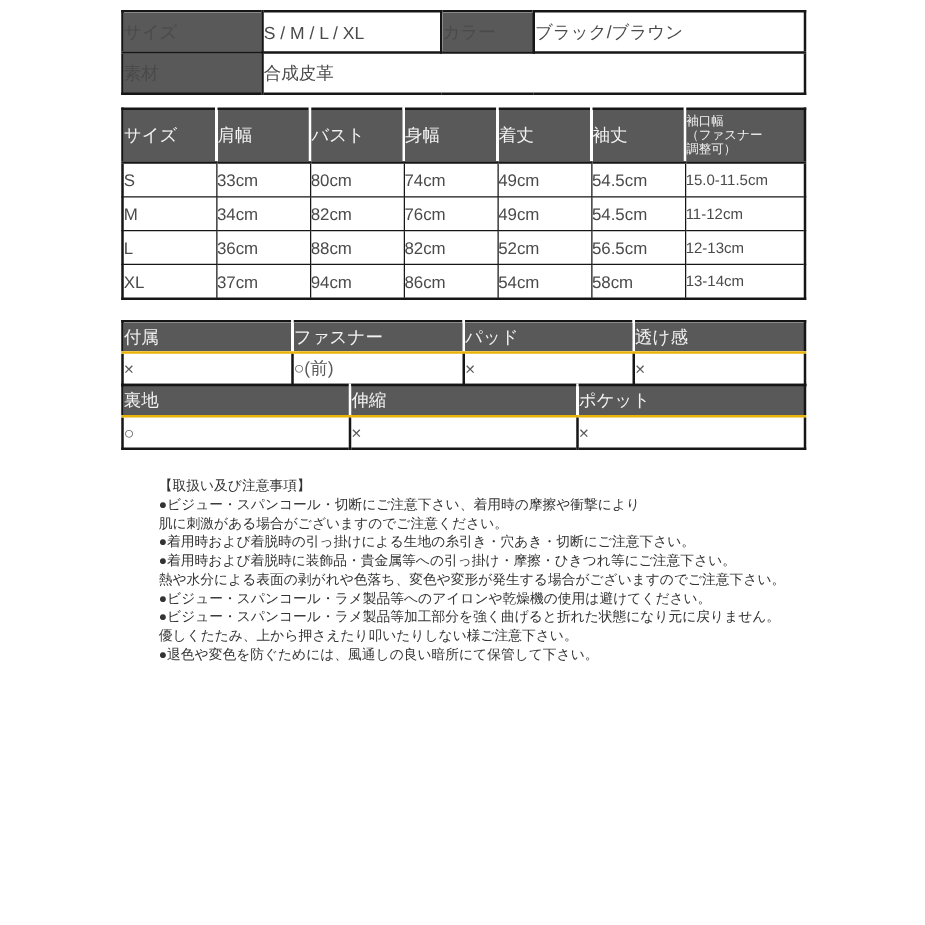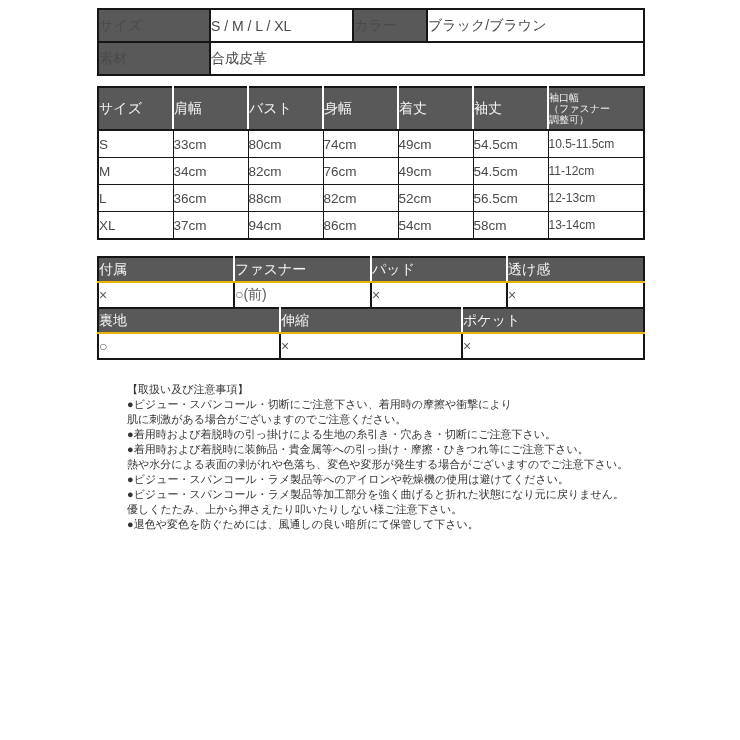--- a/index.html
+++ b/index.html
@@ -143,21 +143,21 @@
 （ファスナー
 調整可）</th>
     </tr>
     <tr>
       <td>S</td>
       <td>33cm</td>
       <td>80cm</td>
       <td>74cm</td>
       <td>49cm</td>
       <td>54.5cm</td>
-      <td class="narrow">10.5-11.5cm</td>
+      <td class="narrow">15.0-11.5cm</td>
     </tr>
     <tr>
       <td>M</td>
       <td>34cm</td>
       <td>82cm</td>
       <td>76cm</td>
       <td>49cm</td>
       <td>54.5cm</td>
       <td class="narrow">11-12cm</td>
     </tr>

